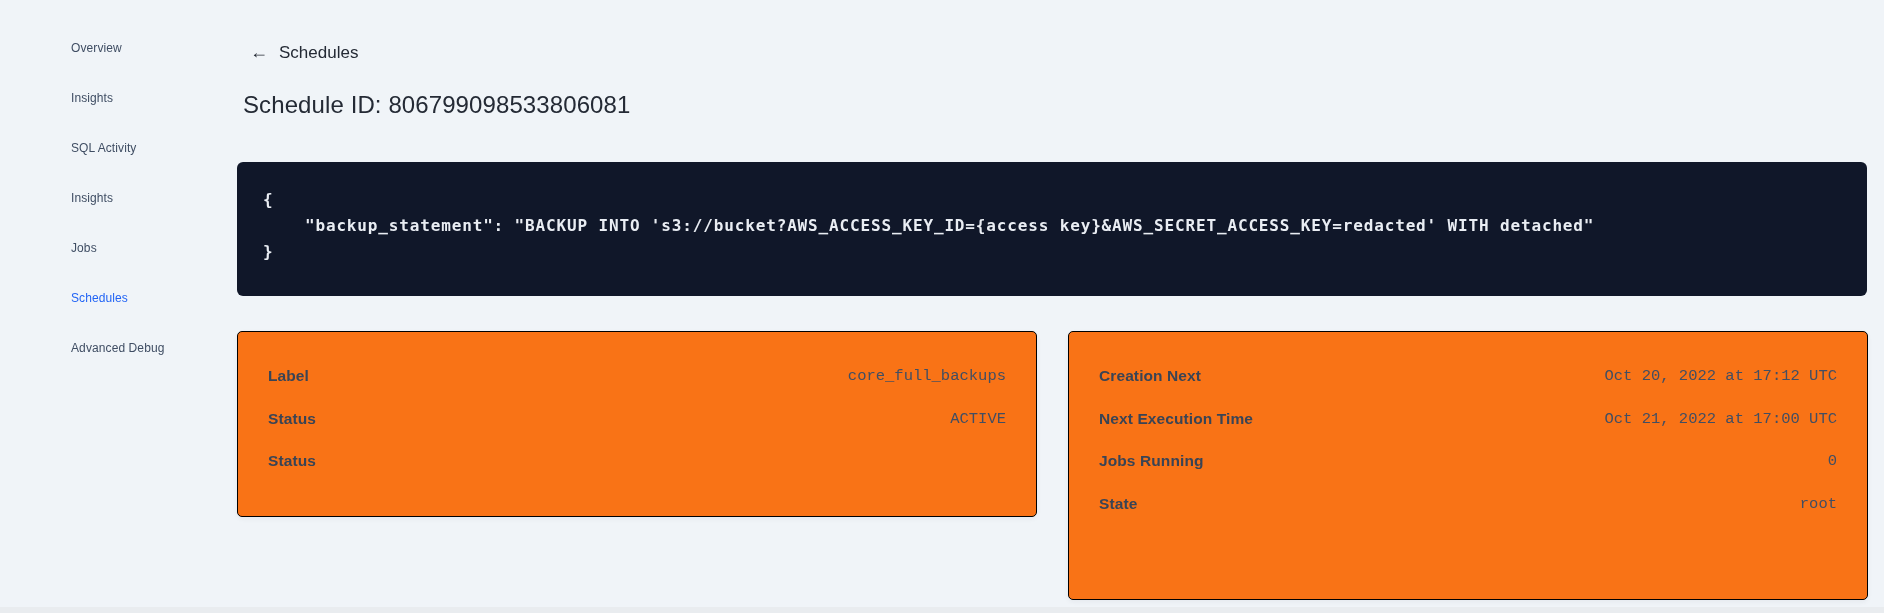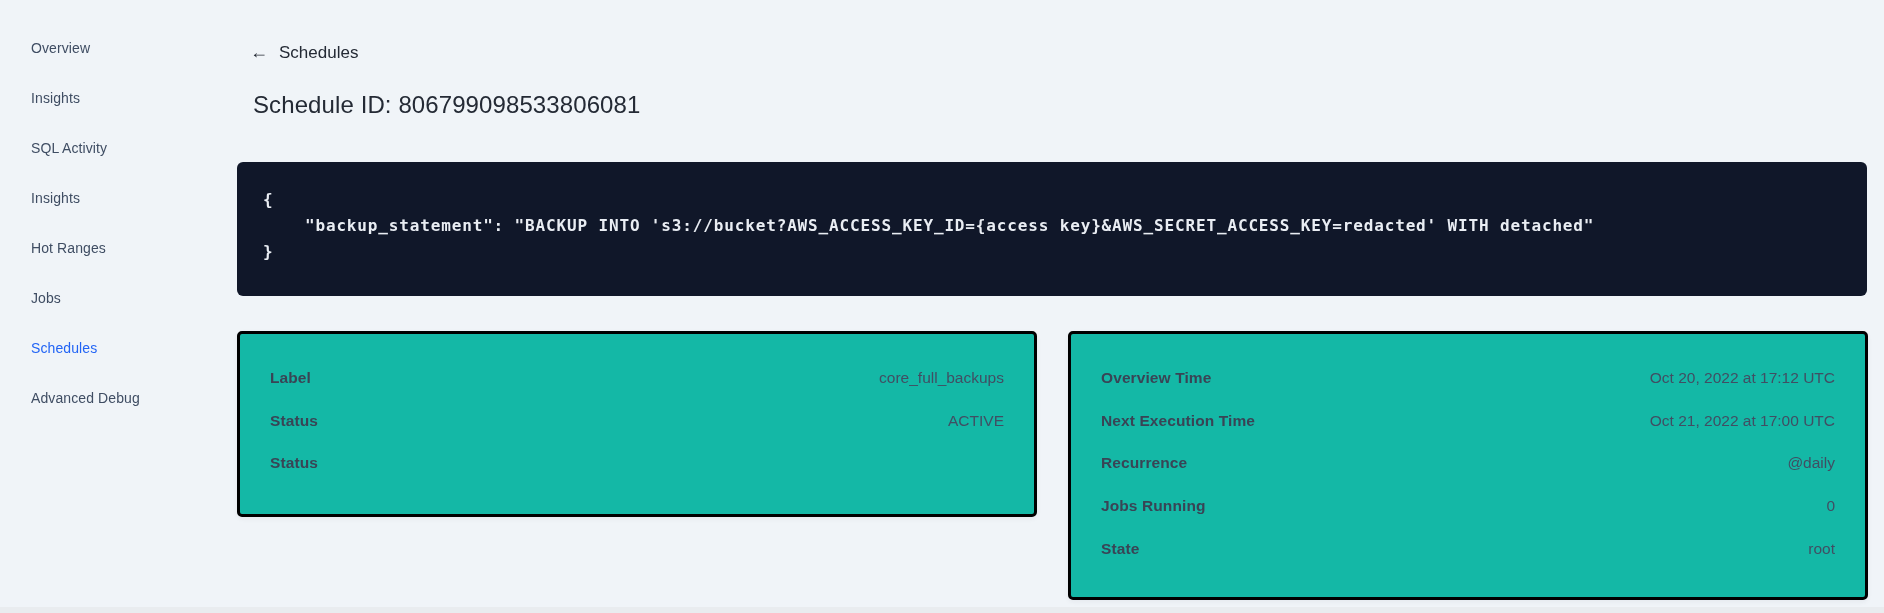--- a/index.html
+++ b/index.html
@@ -10,83 +10,82 @@
     position: relative;
     overflow: hidden;
     color: #242a35;
   }
   .page { position: absolute; inset: 0; }
 
   
   .sidebar { position: absolute; left: 31px; top: 23px; width: 170px; }
   .nav-item {
     display: flex; align-items: center; height: 50px;
-    font-size: 14px; color: #3f4d63; text-decoration: none;
-    cursor: pointer; letter-spacing: 0.1px;
+    font-size: 12px; color: #3f4d63; text-decoration: none;
+    cursor: pointer; letter-spacing: 0.1px; margin-left: 40px;
   }
   .nav-item.active { color: #2264f5; }
 
   
   .content { position: absolute; left: 237px; top: 0; width: 1631px; height: 613px; }
 
   .back-link {
     position: absolute; left: 13px; top: 43px;
     display: flex; align-items: center; gap: 11px;
     font-size: 17px; color: #242a35; text-decoration: none; cursor: pointer;
   }
   .back-arrow { font-size: 18px; line-height: 1; position: relative; top: -1px; }
 
   .page-title {
-    position: absolute; left: 16px; top: 91px;
+    position: absolute; left: 6px; top: 91px;
     font-size: 24px; font-weight: 500; color: #242a35; letter-spacing: 0.1px;
   }
 
   .code-block {
     position: absolute; left: 0; top: 162px;
     width: 1630px; height: 134px;
     background: #101729; border-radius: 6px;
     padding: 25px 26px; overflow: hidden;
   }
   .code-line {
     font-family: "DejaVu Sans Mono", monospace;
     font-size: 16px; font-weight: 600; letter-spacing: 0.85px;
     line-height: 26px; color: #e9edf3; white-space: pre;
   }
 
   .cards { position: absolute; left: 0; top: 331px; display: flex; gap: 31px; }
   .card {
-    background: #14b8a6; border: 3px solid #000000; border-radius: 5px;
+    background: #f97316; border: 1px solid #000000; border-radius: 5px;
     box-shadow: 0 2px 5px rgba(36, 42, 53, 0.05);
     width: 800px; padding: 23px 30px 0 30px; overflow: hidden;
   }
   .card-left { height: 186px; }
   .card-right { height: 269px; }
   .detail-row {
     height: 42.6px; display: flex; align-items: center;
     justify-content: space-between;
   }
   .detail-label { font-size: 15.5px; font-weight: 700; color: #394455; letter-spacing: 0.1px; }
-  .detail-value { font-size: 15.5px; font-weight: 400; color: #414e63; text-align: right; }
+  .detail-value { font-size: 15.5px; font-weight: 400; color: #414e63; text-align: right; font-family: Liberation Mono, monospace; }
 
   .bottom-strip {
     position: absolute; left: 0; bottom: 0; width: 100%; height: 6px;
     background: #e9ecef;
   }
 </style>
 </head>
 <body>
 
 <div class="page">
 
   <nav class="sidebar">
     <a class="nav-item">Overview</a>
     <a class="nav-item">Insights</a>
     <a class="nav-item">SQL Activity</a>
     <a class="nav-item">Insights</a>
-    <a class="nav-item">Hot Ranges</a>
     <a class="nav-item">Jobs</a>
     <a class="nav-item active">Schedules</a>
     <a class="nav-item">Advanced Debug</a>
   </nav>
 
   <main class="content">
 
     <a class="back-link">
       <span class="back-arrow">←</span>
       <span>Schedules</span>
@@ -112,30 +111,26 @@
           <span class="detail-value">ACTIVE</span>
         </div>
         <div class="detail-row">
           <span class="detail-label">Status</span>
           <span class="detail-value"></span>
         </div>
       </section>
 
       <section class="card card-right">
         <div class="detail-row">
-          <span class="detail-label">Overview Time</span>
+          <span class="detail-label">Creation Next</span>
           <span class="detail-value">Oct 20, 2022 at 17:12 UTC</span>
         </div>
         <div class="detail-row">
           <span class="detail-label">Next Execution Time</span>
           <span class="detail-value">Oct 21, 2022 at 17:00 UTC</span>
-        </div>
-        <div class="detail-row">
-          <span class="detail-label">Recurrence</span>
-          <span class="detail-value">@daily</span>
         </div>
         <div class="detail-row">
           <span class="detail-label">Jobs Running</span>
           <span class="detail-value">0</span>
         </div>
         <div class="detail-row">
           <span class="detail-label">State</span>
           <span class="detail-value">root</span>
         </div>
       </section>

